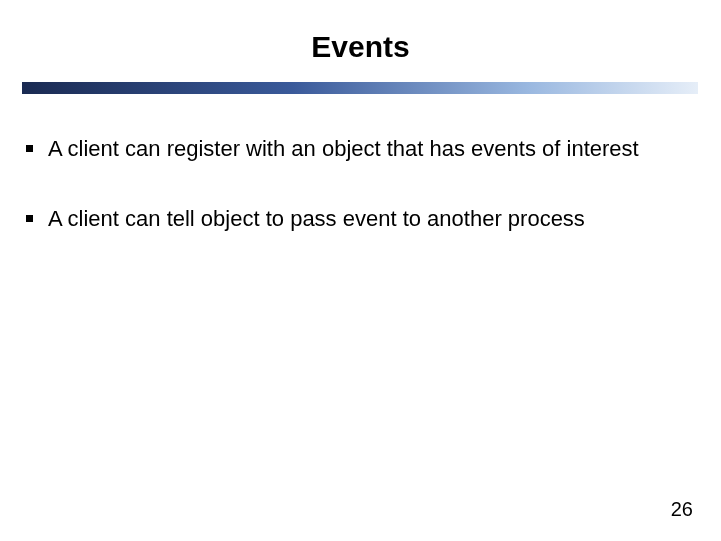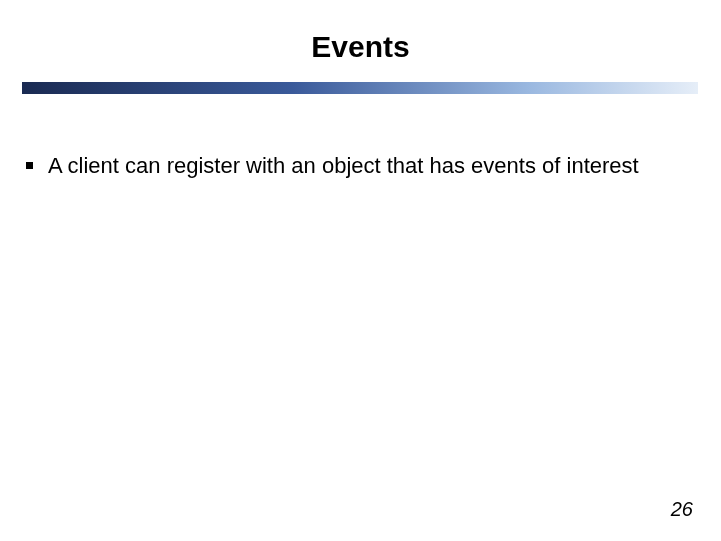--- a/index.html
+++ b/index.html
@@ -34,21 +34,20 @@
     left: 22px;
     width: 676px;
     height: 12px;
     background: linear-gradient(to right, #1a2a52 0%, #3a5a9a 40%, #9ab8e0 75%, #e6eef8 100%);
   }
   .content {
     position: absolute;
     top: 135px;
     left: 22px;
     right: 22px;
-    margin-top: 17px;
   }
   ul.bullets {
     list-style: none;
     padding: 0;
     margin: 0;
   }
   ul.bullets li {
     position: relative;
     padding-left: 26px;
     font-size: 22px;
@@ -62,28 +61,28 @@
     top: 10px;
     width: 7px;
     height: 7px;
     background: #000;
   }
   .page-number {
     position: absolute;
     bottom: 20px;
     right: 28px;
     font-size: 20px;
-    font-style: italic;
   }
 </style>
 </head>
 <body>
 
 <div class="slide">
   <div class="title">Events</div>
   <div class="divider"></div>
   <div class="content">
     <ul class="bullets">
       <li>A client can register with an object that has events of interest</li>
+      <li>A client can tell object to pass event to another process</li>
     </ul>
   </div>
   <div class="page-number">26</div>
 </div>
 
 </body></html>

